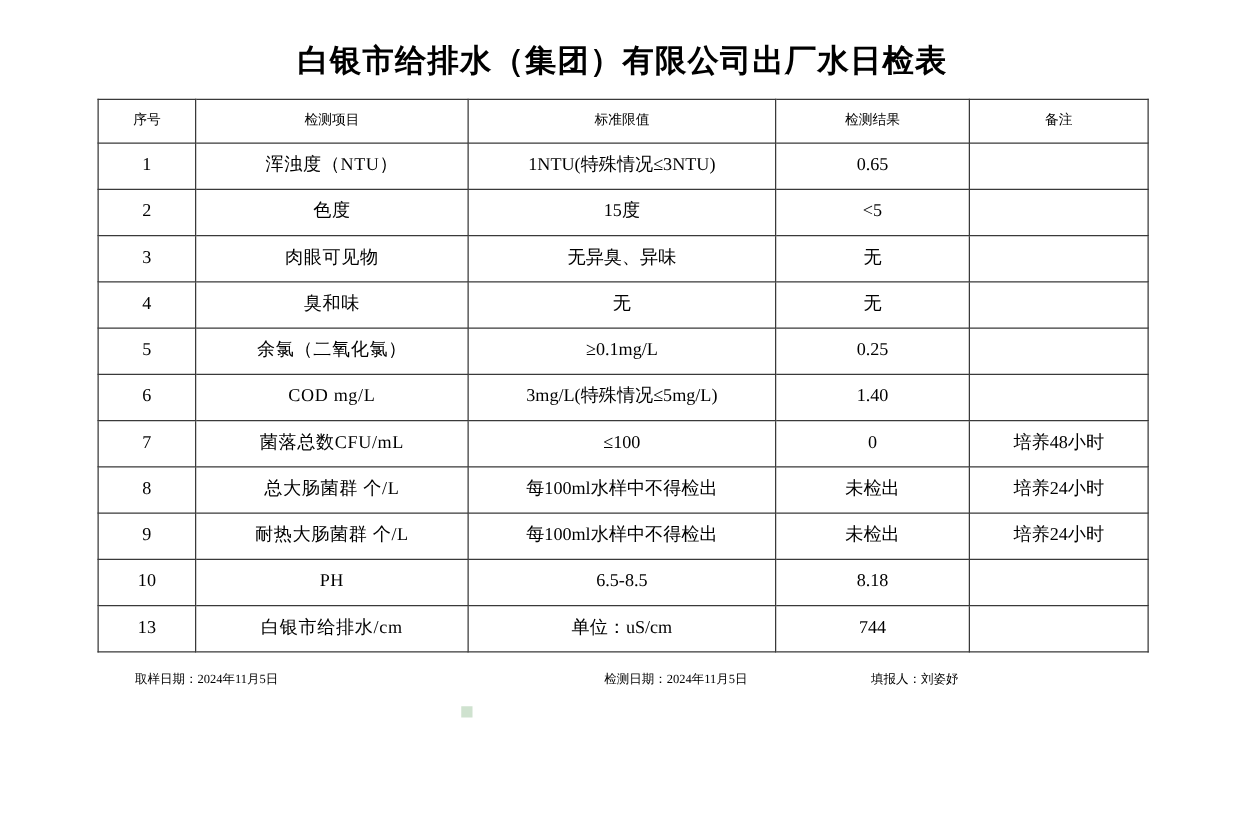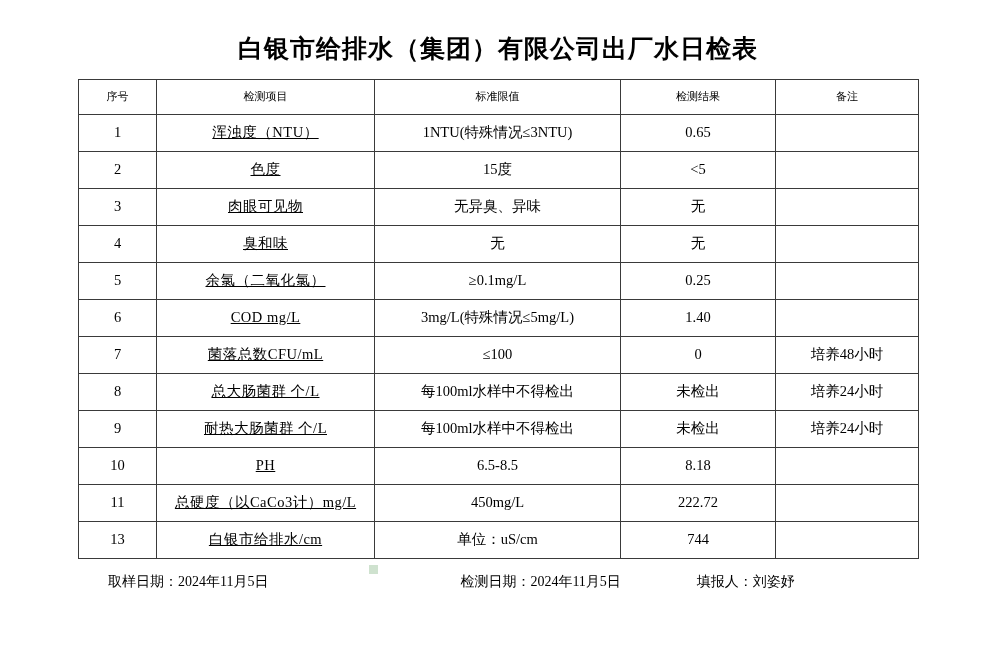--- a/index.html
+++ b/index.html
@@ -59,34 +59,34 @@
   col.c-note  { width: 143px; }
 
   .cell-num {
     font-family: "Liberation Serif", serif;
     font-size: 14.5px;
   }
   .footer {
     display: flex;
     padding: 14px 78px 0 78px;
     font-family: "Liberation Serif", serif;
-    font-size: 14px;
+    font-size: 10px;
   }
   .footer .f-sample { width: 300px; text-align: left; padding-left: 30px;}
   .footer .f-test   { width: 300px; text-align: center; padding-left: 18px; font-family: Liberation Serif, serif;}
   .footer .f-filler { width: 240px; text-align: left; padding-left: 18px;}
   .mark {
     position: absolute;
     left: 369px;
     top: 565px;
     width: 9px;
     height: 9px;
     background: #cfe2cf;
   }
-  .pad-item { letter-spacing: 0.5px; text-decoration: underline; }
+  .pad-item { letter-spacing: 0.5px; }
 </style>
 </head>
 <body>
 
 <div class="page">
 
   <div class="doc-title">白银市给排水（集团）有限公司出厂水日检表</div>
 
   <div class="table-wrap">
     <table class="report">
@@ -171,27 +171,20 @@
           <td>培养24小时</td>
         </tr>
         <tr>
           <td class="cell-num">10</td>
           <td class="pad-item">PH</td>
           <td class="cell-num">6.5-8.5</td>
           <td class="cell-num">8.18</td>
           <td></td>
         </tr>
         <tr>
-          <td class="cell-num">11</td>
-          <td class="pad-item">总硬度（以CaCo3计）mg/L</td>
-          <td class="cell-num">450mg/L</td>
-          <td class="cell-num">222.72</td>
-          <td></td>
-        </tr>
-        <tr>
           <td class="cell-num">13</td>
           <td class="pad-item">白银市给排水/cm</td>
           <td>单位：uS/cm</td>
           <td class="cell-num">744</td>
           <td></td>
         </tr>
       </tbody>
     </table>
   </div>
 

